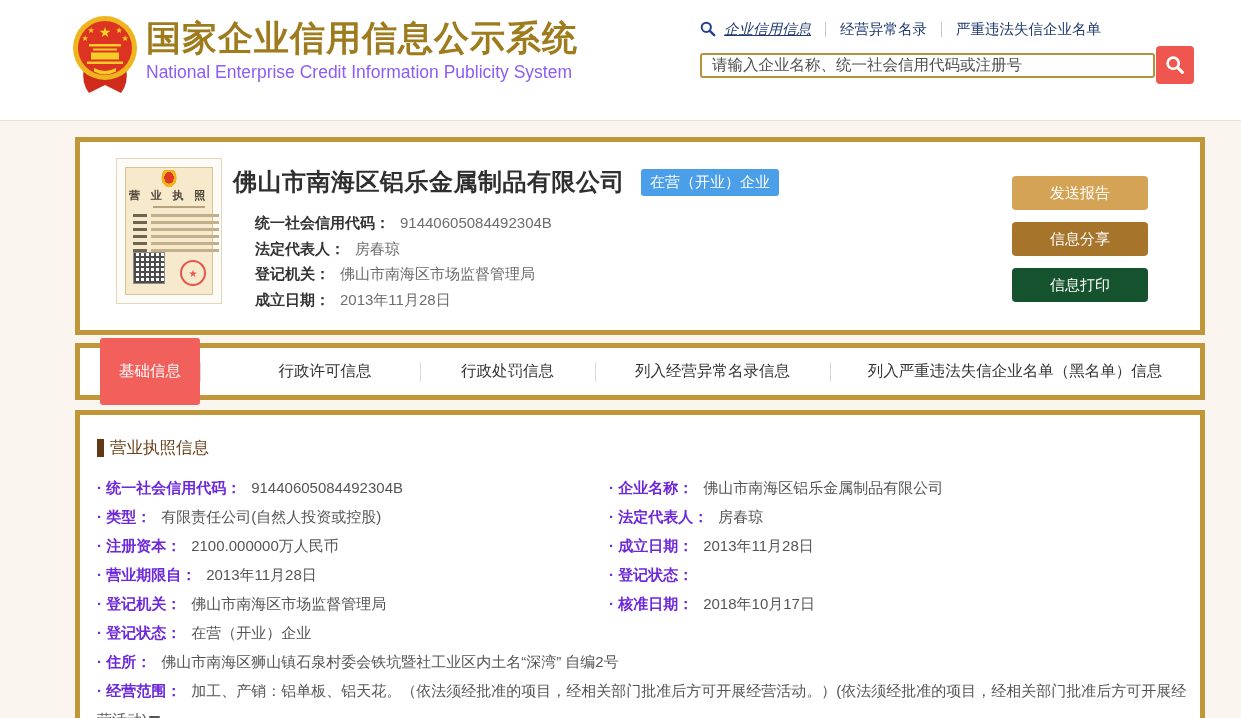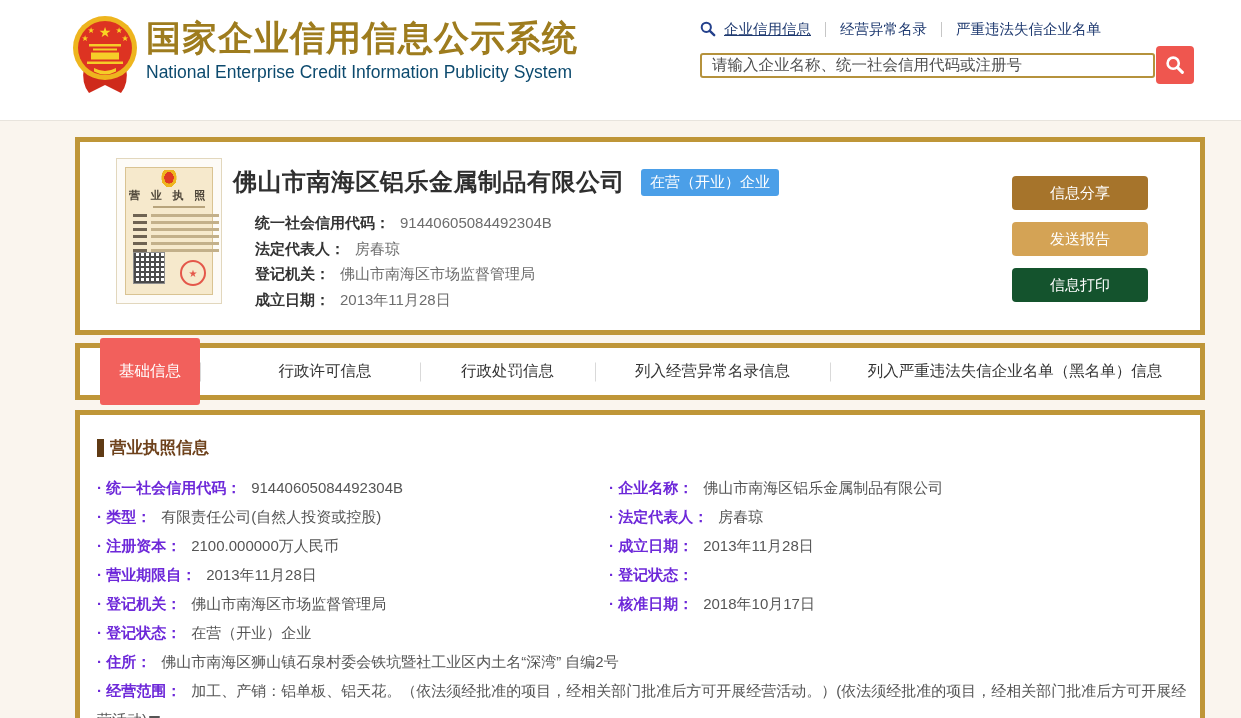--- a/index.html
+++ b/index.html
@@ -14,29 +14,29 @@
     position:absolute; left:0; top:0; width:1241px; height:121px;
     background:#ffffff; border-bottom:1px solid #e8e4dd;
   }
   .logo { position:absolute; left:72px; top:13px; width:66px; height:84px; }
   .title-block { position:absolute; left:146px; top:17px; }
   .site-title {
     font-size:35px; font-weight:bold; color:#9e7c1e; letter-spacing:1px;
     line-height:42px; white-space:nowrap;
   }
   .site-subtitle {
-    font-size:17.5px; color:#0c4a6e; line-height:22px; margin-top:2px; white-space:nowrap;
+    font-size:17.5px; color:#8b5cf6; line-height:22px; margin-top:2px; white-space:nowrap;
   }
 
   
   .search-zone { position:absolute; left:700px; top:18px; width:494px; }
   .nav-links { display:flex; align-items:center; height:22px; }
   .nav-links .mag { margin-right:8px; flex:0 0 auto; }
   .nav-link { font-size:14.5px; color:#1f3a70; text-decoration:none; cursor:pointer; white-space:nowrap; }
-  .nav-link.active { text-decoration:underline; }
+  .nav-link.active { text-decoration:underline;font-style:italic; }
   .pipe { width:1px; height:15px; background:#c6c6c6; margin:0 14px; }
   .search-row { margin-top:6px; display:flex; align-items:center; }
   .search-input {
     width:458px; height:25px; border:2px solid #b5923c; border-radius:3px;
     padding:0 10px; font-size:15.5px; color:#333; outline:none;
     font-family:"Liberation Sans","DejaVu Sans",sans-serif;
   }
   .search-input::placeholder { color:#4f4f4f; opacity:1; }
   .search-btn {
     width:38px; height:38px; margin-left:1px; border:none; border-radius:4px;
@@ -101,21 +101,21 @@
   .tab-item::before { content:""; position:absolute; left:0; top:50%; transform:translateY(-50%);
     width:1px; height:19px; background:#d9d9d9; }
   .tab-w1 { width:190px; margin-left:30px; }
   .tab-w1::before { left:-30px; }
   .tab-w2 { width:175px; }
   .tab-w3 { width:235px; }
   .tab-w4 { flex:1; }
 
   
   .card-detail { top:410px; width:1130px; height:360px; padding:16px 8px; }
-  .section-title { margin:6px 0 14px 9px; font-size:16.5px; color:#6e421c; display:flex; align-items:center;font-weight:bold; }
+  .section-title { margin:6px 0 14px 9px; font-size:16.5px; color:#6e421c; display:flex; align-items:center; }
   .section-title .bar { width:7px; height:18px; background:#5f3a14; margin-right:6px; }
   .detail-rows { font-size:15px; }
   .pair { display:flex; }
   .cell { line-height:29px; white-space:nowrap; }
   .cell.left { width:512px; flex:0 0 auto; }
   .cell.right { flex:1; }
   .cell .lbl, .frow .lbl { font-weight:bold; color:#6d28d9; }
   .cell .val, .frow .val { color:#555; margin-left:10px; }
   .frow { line-height:29px; }
   .frow .val { white-space:normal; }
@@ -229,22 +229,22 @@
       <div class="sum-row">
         <span class="lbl">登记机关：</span><span class="val">佛山市南海区市场监督管理局</span>
       </div>
       <div class="sum-row">
         <span class="lbl">成立日期：</span><span class="val">2013年11月28日</span>
       </div>
     </div>
   </div>
 
   <div class="action-btns">
+    <button class="act-btn b1">发送报告</button>
     <button class="act-btn b2">信息分享</button>
-    <button class="act-btn b1">发送报告</button>
     <button class="act-btn b3">信息打印</button>
   </div>
 </div>
 
 <div class="gold-card card-tabs">
   <div class="tab-active">基础信息</div>
   <div class="tab-item tab-w1">行政许可信息</div>
   <div class="tab-item tab-w2">行政处罚信息</div>
   <div class="tab-item tab-w3">列入经营异常名录信息</div>
   <div class="tab-item tab-w4">列入严重违法失信企业名单（黑名单）信息</div>

